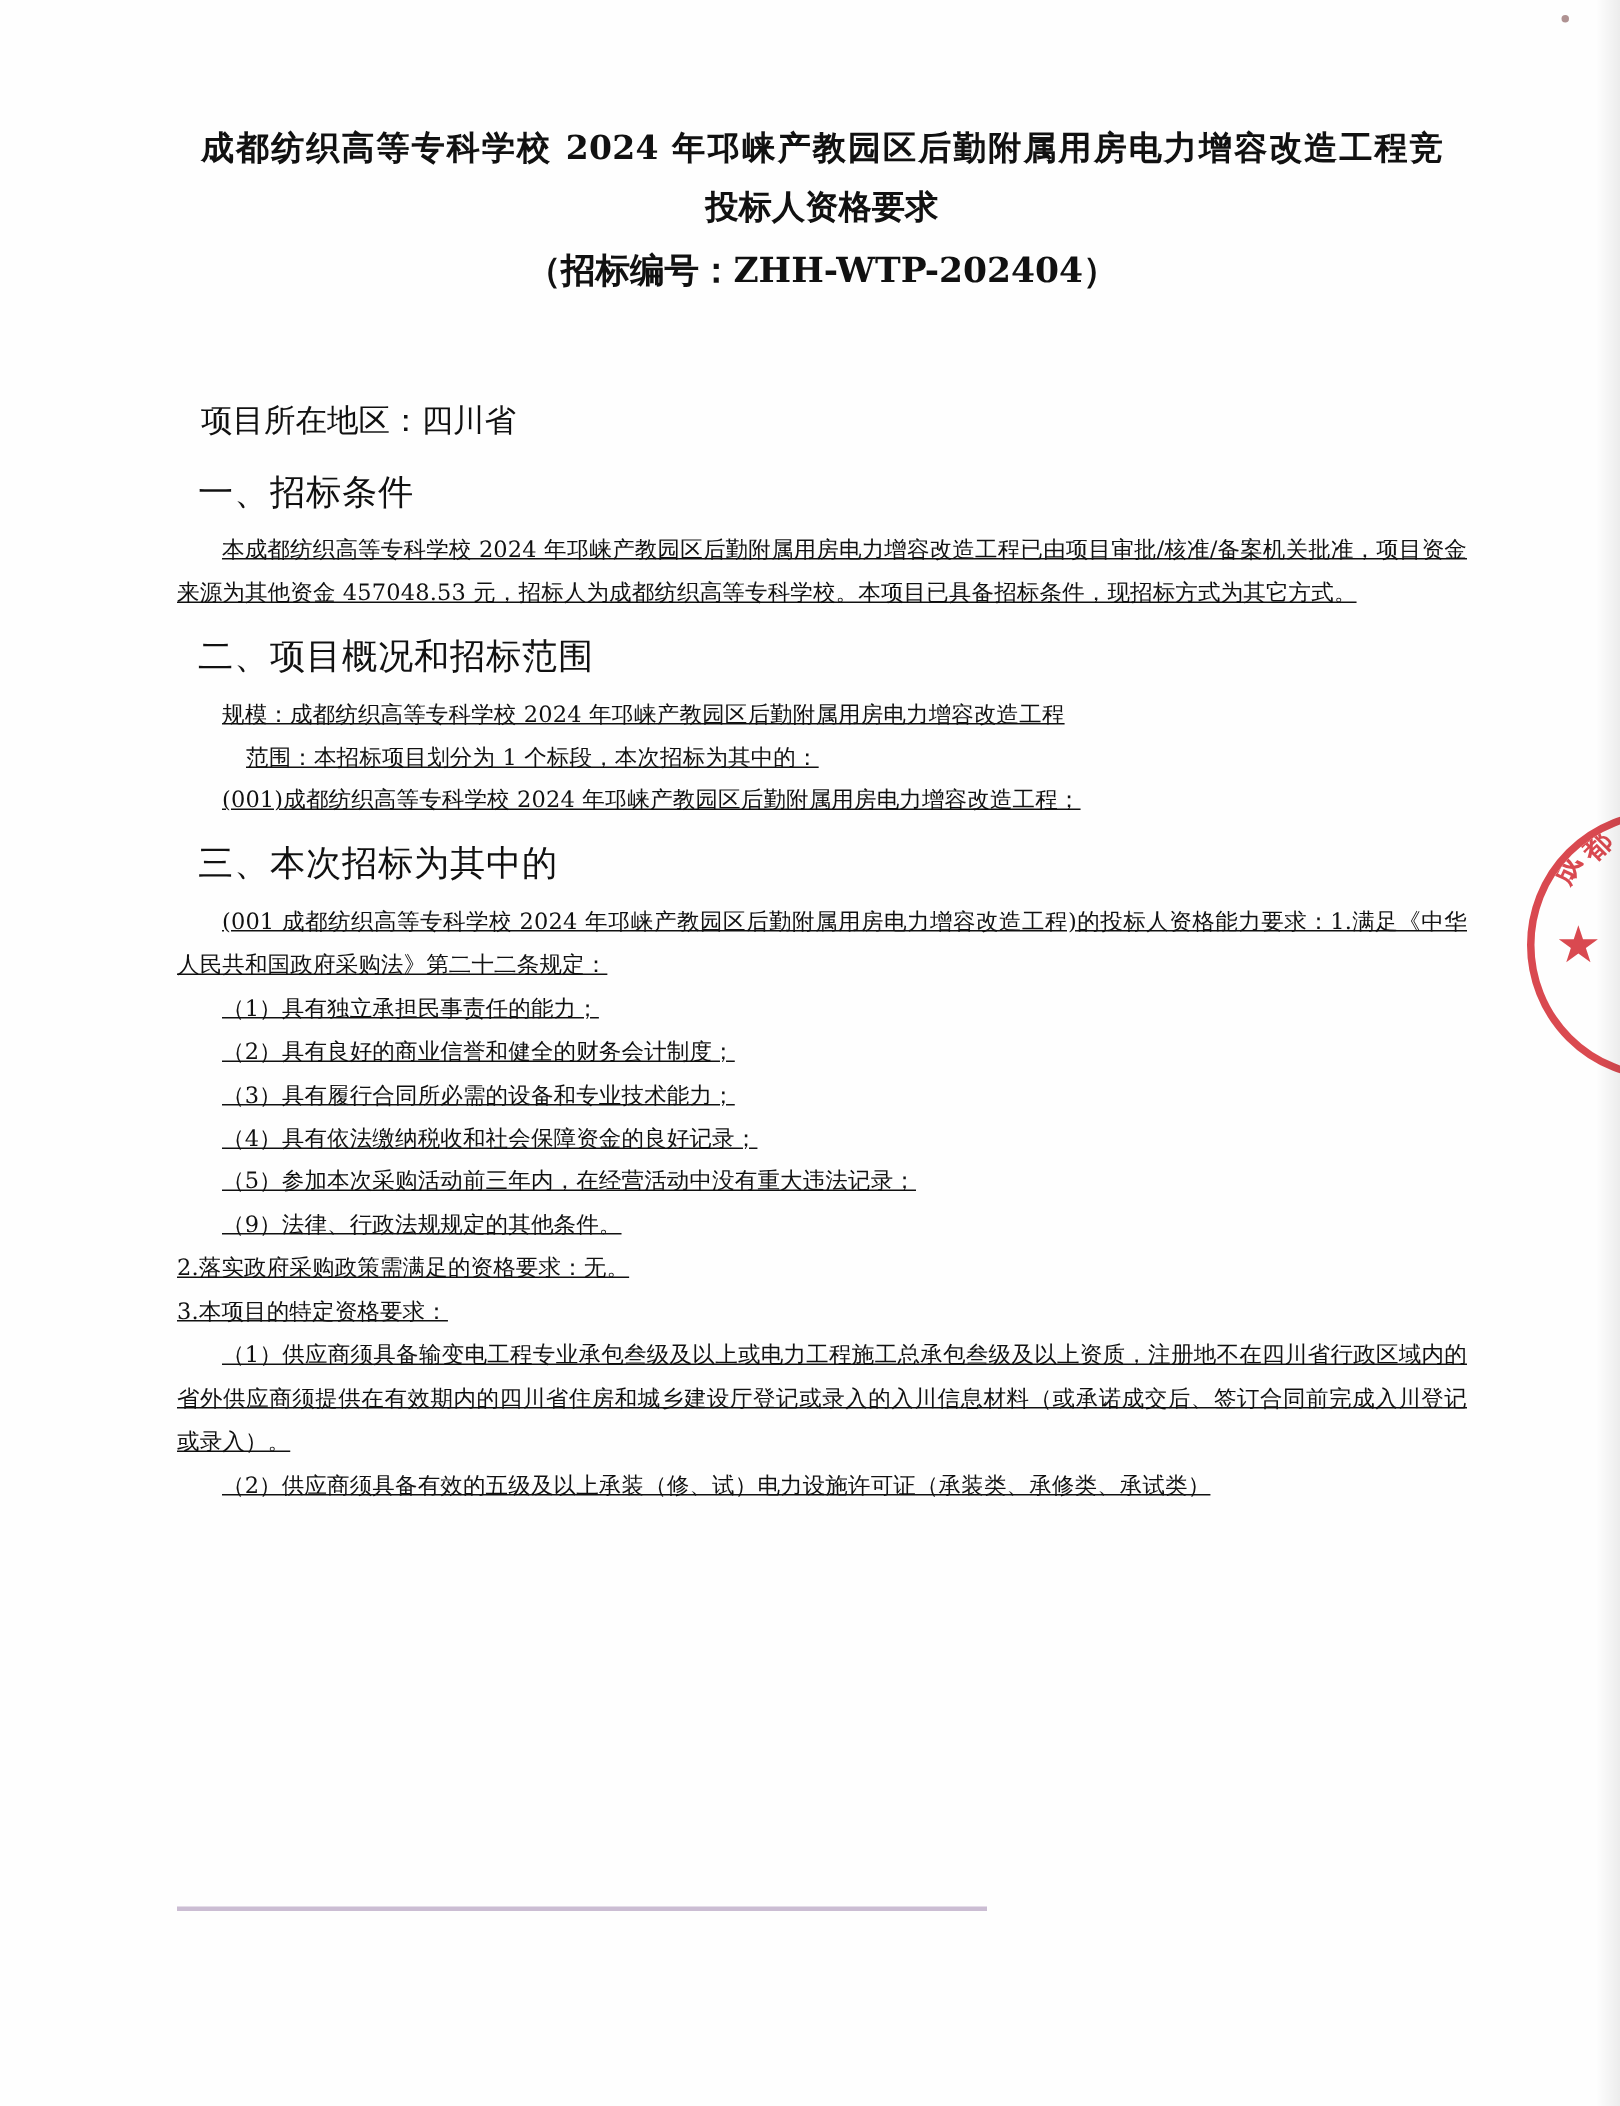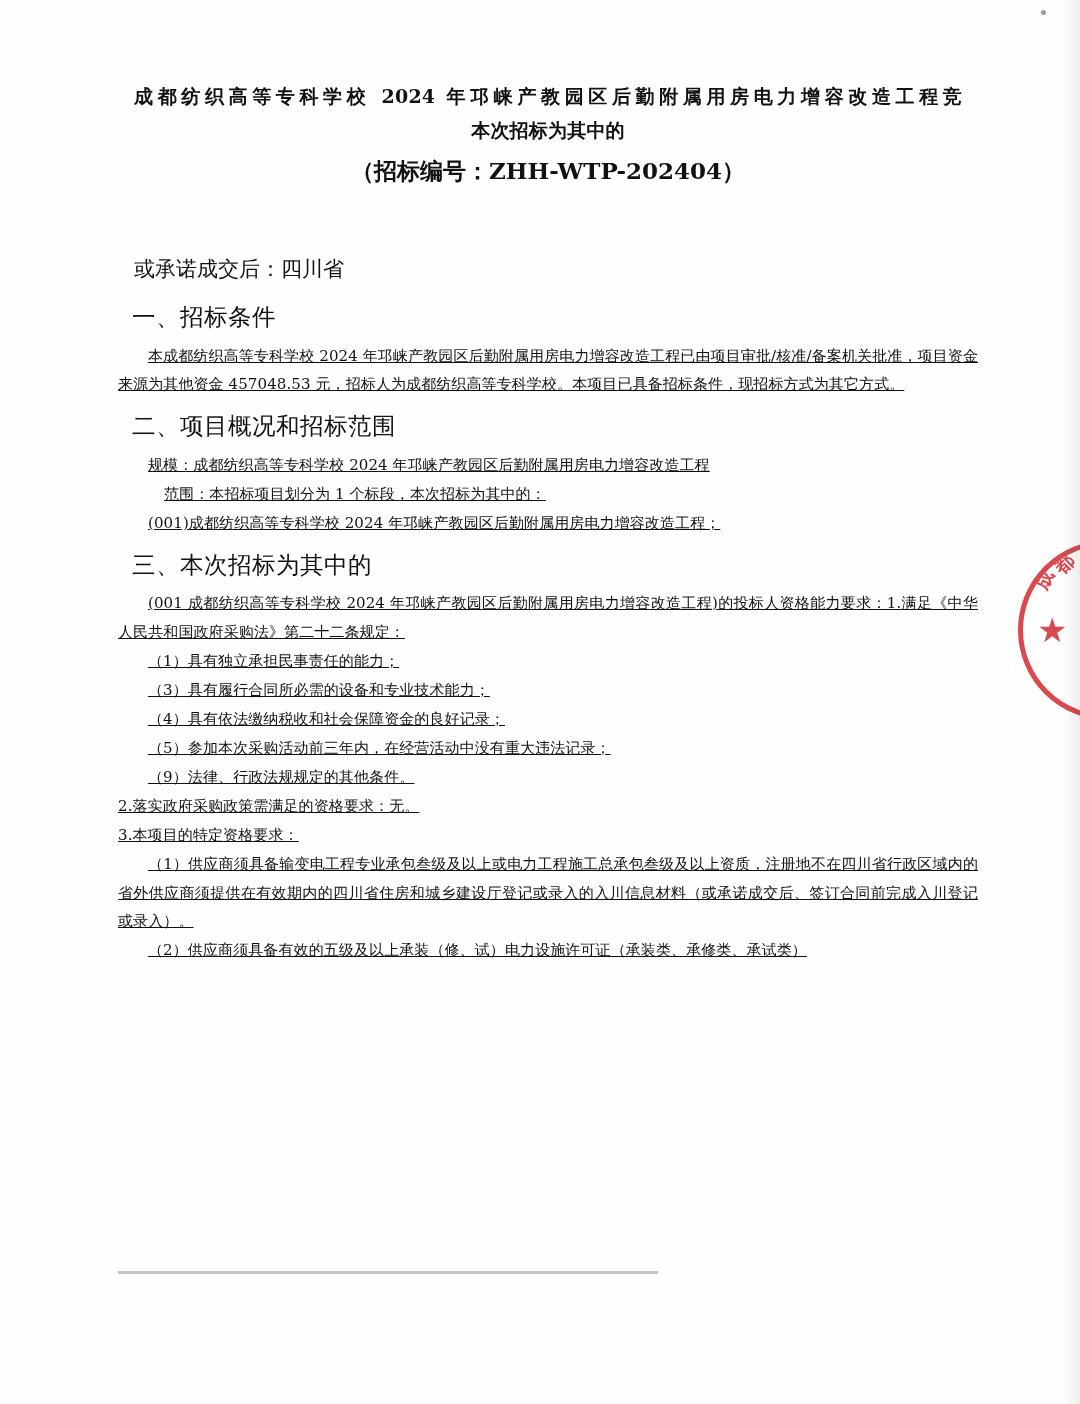--- a/index.html
+++ b/index.html
@@ -22,21 +22,21 @@
     height: 1404px;
     background: #fefefe;
   }
   .content {
     position: absolute;
     left: 118px;
     top: 80px;
     width: 860px;
   }
   .doc-title {
-    font-size: 19px;
+    font-size: 22px;
     font-weight: bold;
     line-height: 1.78;
     text-align: center;
     letter-spacing: 0.2px;
     margin: 0 14px 0 14px;
   }
   .doc-title .line1 {
     display: block;
     text-align: justify;
     text-align-last: justify;
@@ -141,40 +141,41 @@
 <body>
 
 <div class="page">
 
   <div class="corner-dot"></div>
 
   <div class="content">
 
     <div class="doc-title">
       <span class="line1">成都纺织高等专科学校 2024 年邛崃产教园区后勤附属用房电力增容改造工程竞</span>
-      <span class="line2">本次招标为其中的</span>
+      <span class="line2">投标人资格要求</span>
     </div>
 
     <div class="doc-subtitle">（招标编号：ZHH-WTP-202404）</div>
 
     <div class="spacer-lg"></div>
 
-    <div class="region-line">或承诺成交后：四川省</div>
+    <div class="region-line">项目所在地区：四川省</div>
 
     <h2 class="section">一、招标条件</h2>
     <p class="body indent">本成都纺织高等专科学校 2024 年邛崃产教园区后勤附属用房电力增容改造工程已由项目审批/核准/备案机关批准，项目资金来源为其他资金 457048.53 元，招标人为成都纺织高等专科学校。本项目已具备招标条件，现招标方式为其它方式。</p>
 
     <h2 class="section">二、项目概况和招标范围</h2>
     <p class="body indent">规模：成都纺织高等专科学校 2024 年邛崃产教园区后勤附属用房电力增容改造工程</p>
     <p class="body indent ind-left">范围：本招标项目划分为 1 个标段，本次招标为其中的：</p>
     <p class="body indent">(001)成都纺织高等专科学校 2024 年邛崃产教园区后勤附属用房电力增容改造工程；</p>
 
     <h2 class="section">三、本次招标为其中的</h2>
     <p class="body indent">(001 成都纺织高等专科学校 2024 年邛崃产教园区后勤附属用房电力增容改造工程)的投标人资格能力要求：1.满足《中华人民共和国政府采购法》第二十二条规定：</p>
     <p class="body indent">（1）具有独立承担民事责任的能力；</p>
+    <p class="body indent">（2）具有良好的商业信誉和健全的财务会计制度；</p>
     <p class="body indent">（3）具有履行合同所必需的设备和专业技术能力；</p>
     <p class="body indent">（4）具有依法缴纳税收和社会保障资金的良好记录；</p>
     <p class="body indent">（5）参加本次采购活动前三年内，在经营活动中没有重大违法记录；</p>
     <p class="body indent">（9）法律、行政法规规定的其他条件。</p>
     <p class="body">2.落实政府采购政策需满足的资格要求：无。</p>
     <p class="body">3.本项目的特定资格要求：</p>
     <p class="body indent">（1）供应商须具备输变电工程专业承包叁级及以上或电力工程施工总承包叁级及以上资质，注册地不在四川省行政区域内的省外供应商须提供在有效期内的四川省住房和城乡建设厅登记或录入的入川信息材料（或承诺成交后、签订合同前完成入川登记或录入）。</p>
     <p class="body indent">（2）供应商须具备有效的五级及以上承装（修、试）电力设施许可证（承装类、承修类、承试类）</p>
 
   </div>

